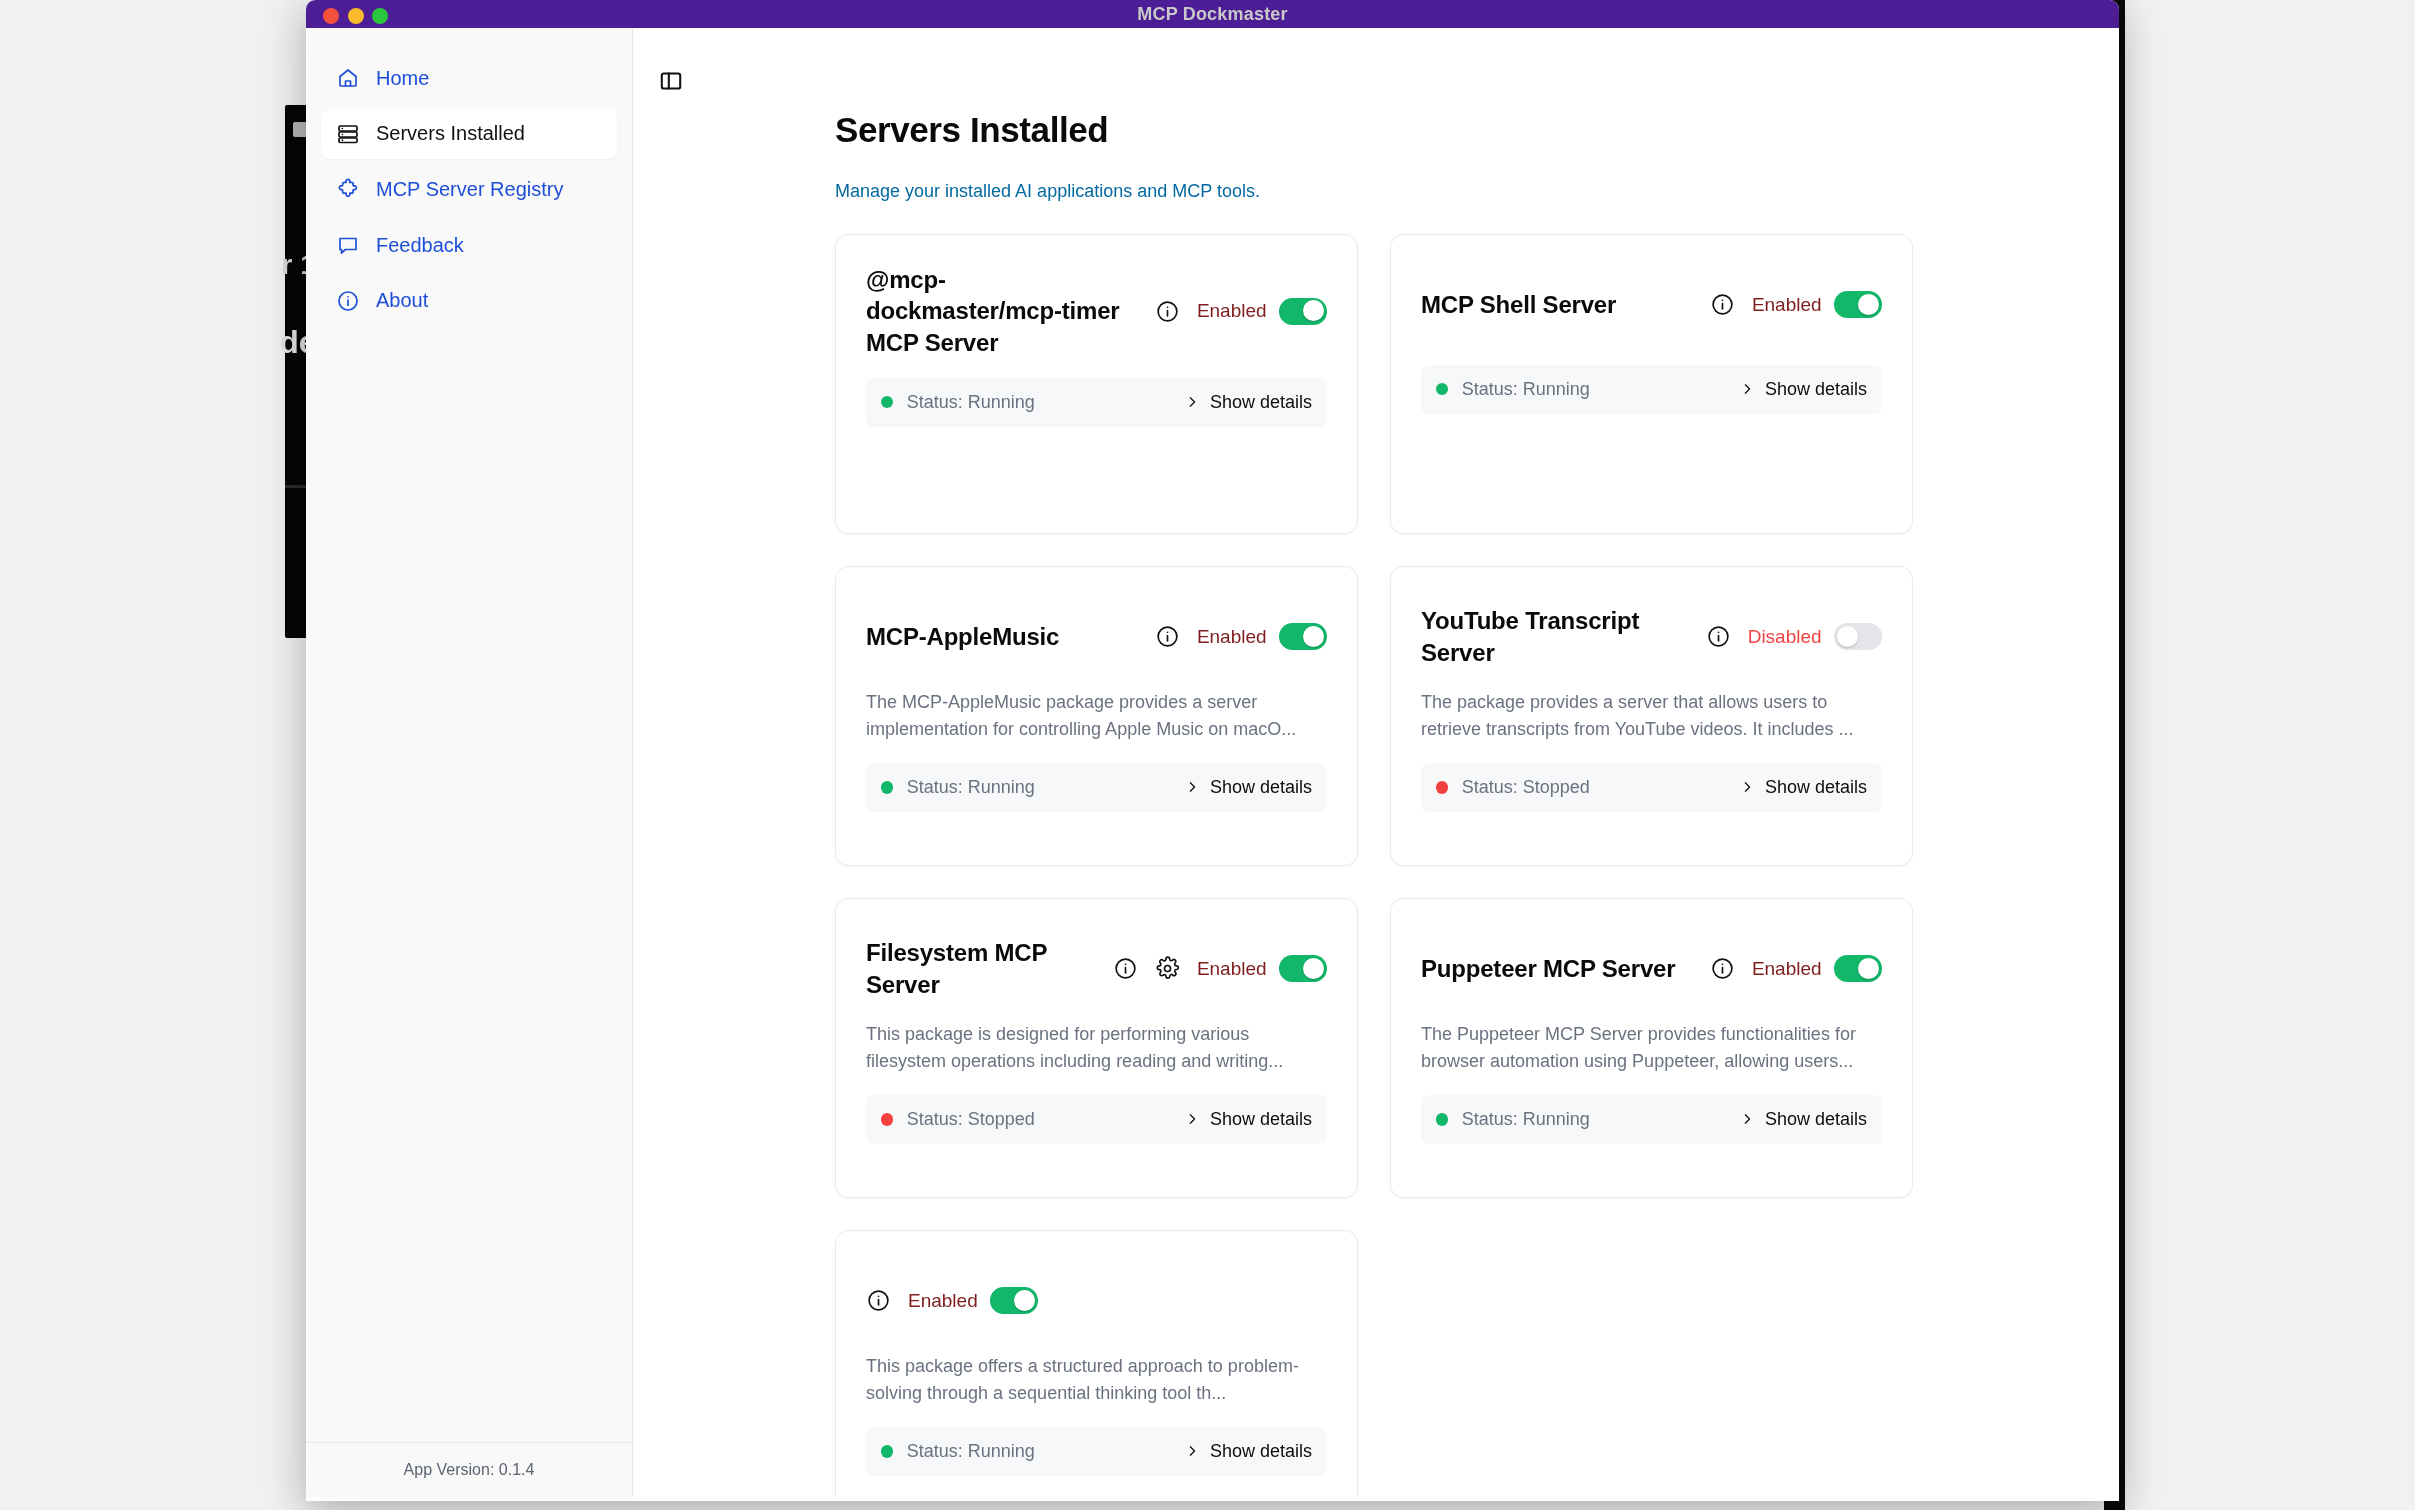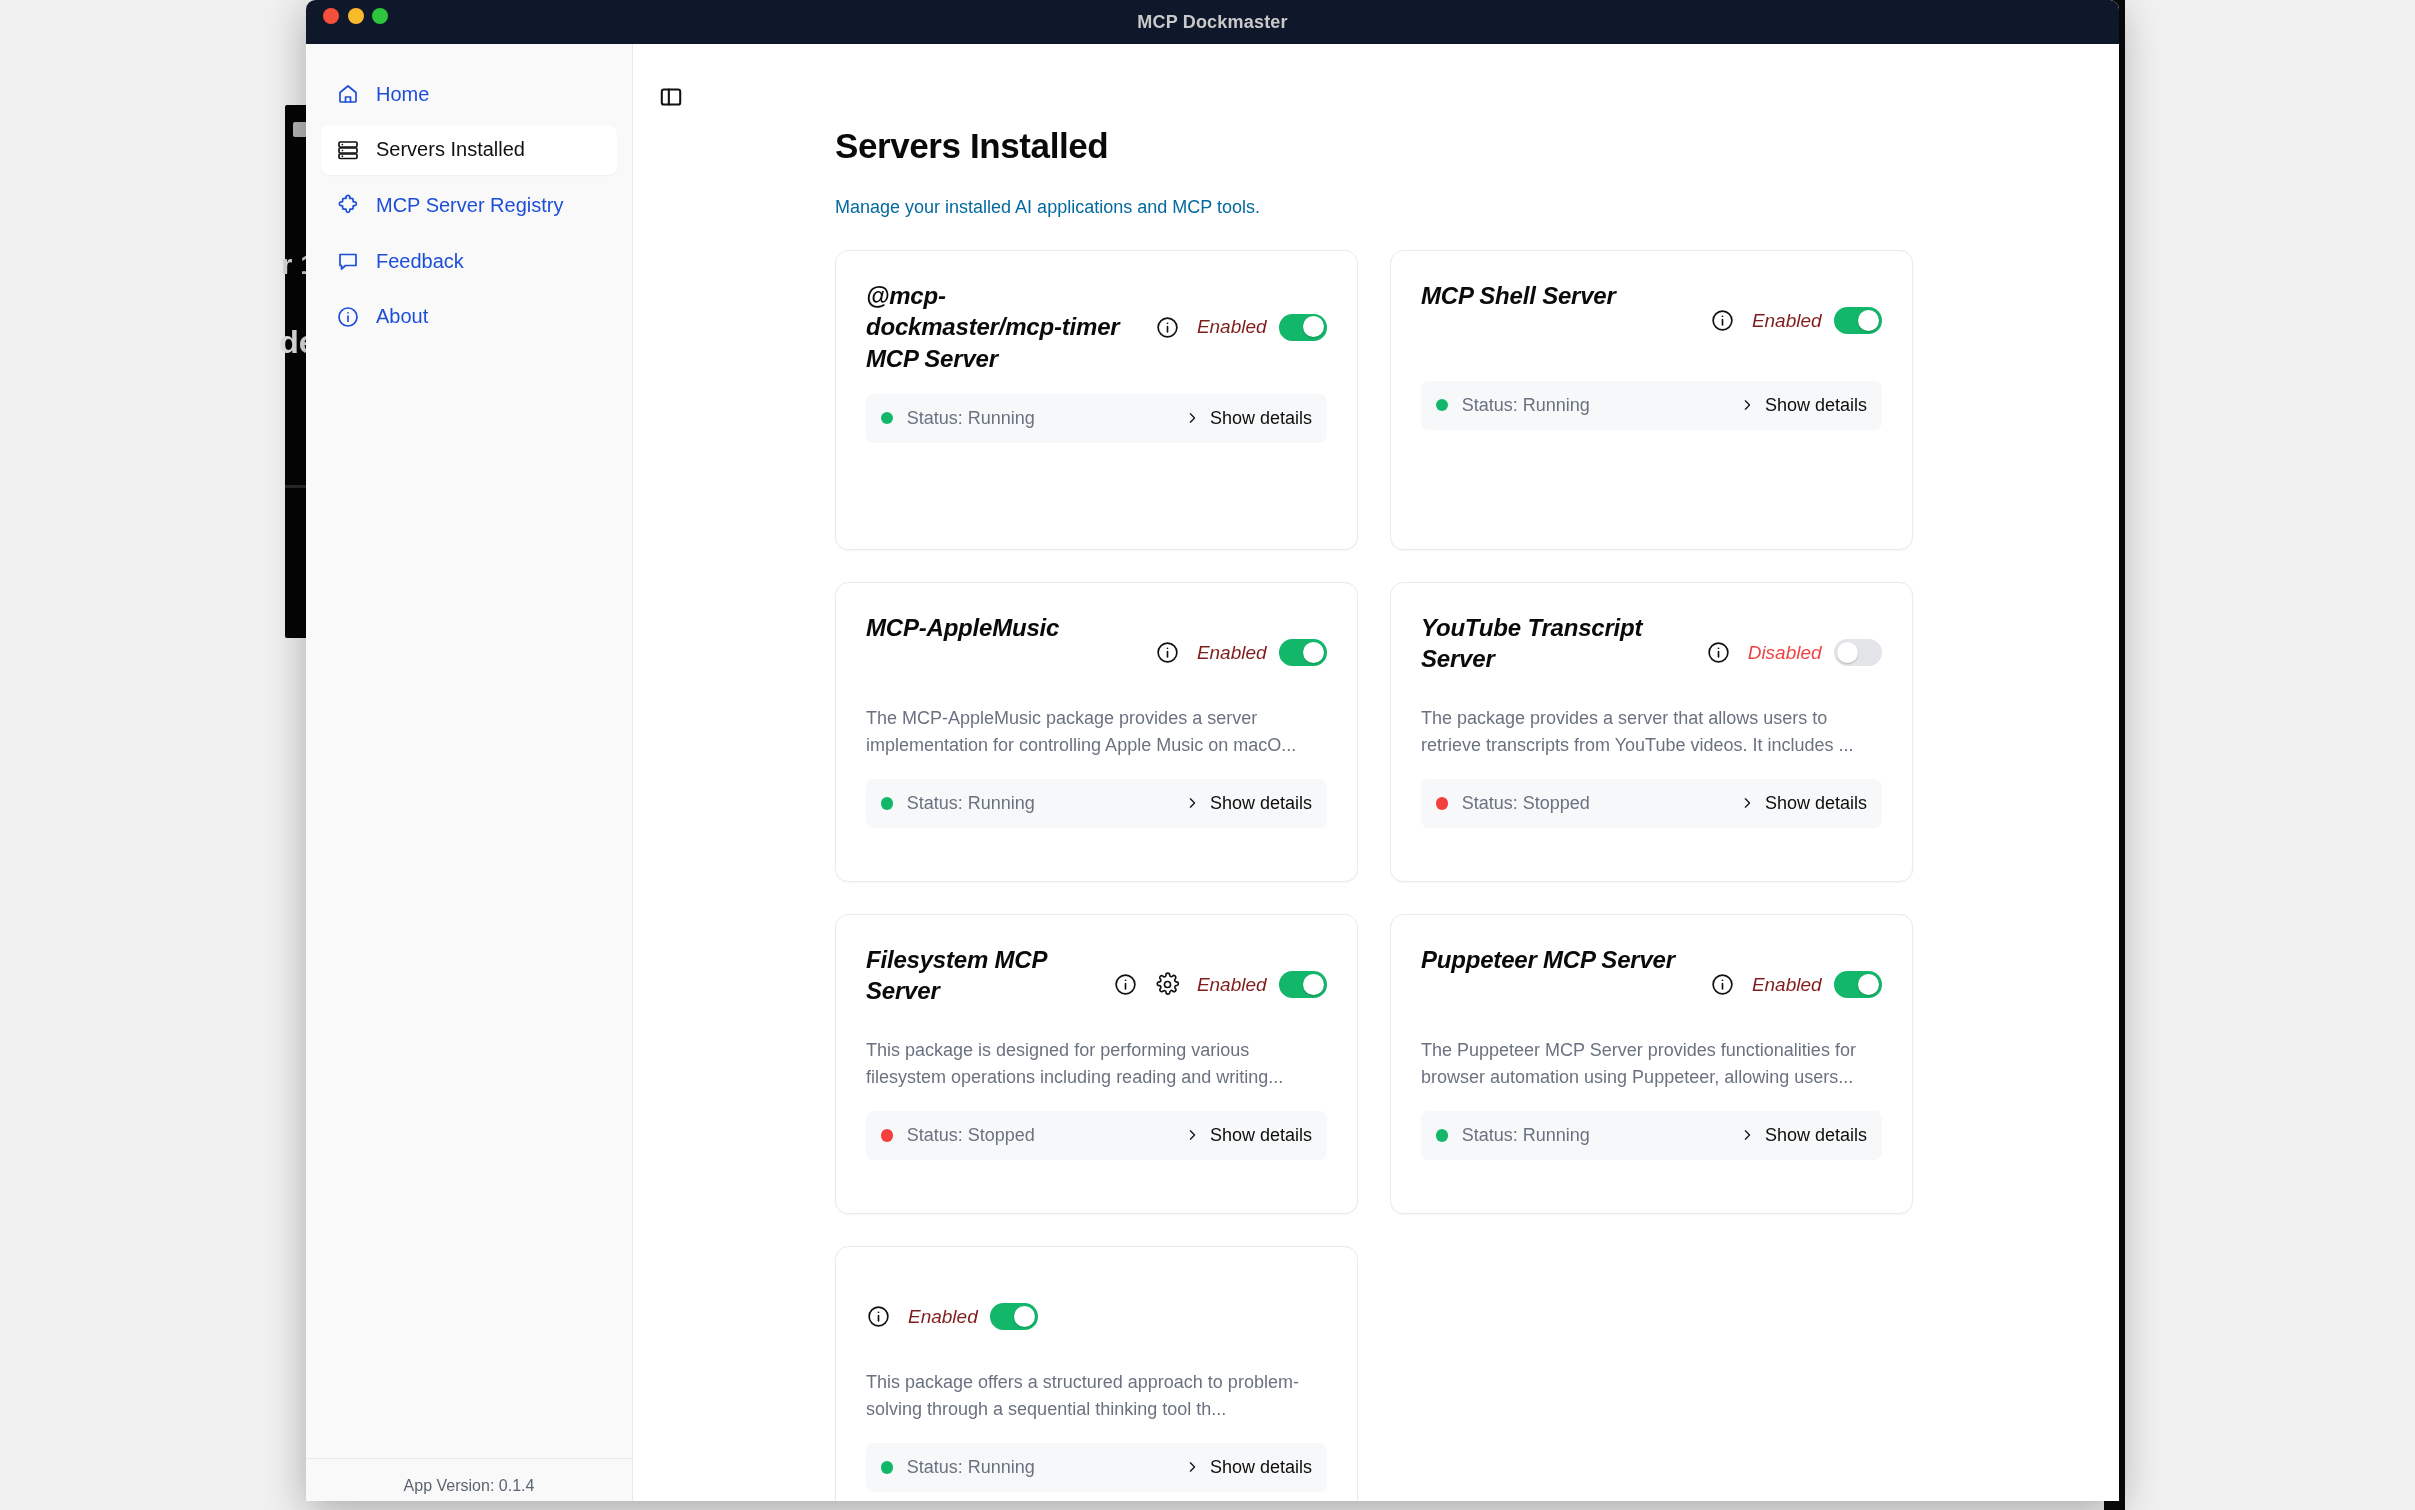--- a/index.html
+++ b/index.html
@@ -46,22 +46,22 @@
   
   .window {
     position: absolute; left: 306px; top: 0px;
     width: 1813px; height: 1501px;
     background: #ffffff;
     border-radius: 9.5px 9.5px 0 0;
     overflow: hidden;
     box-shadow: 0 9.5px 44px rgba(0,0,0,0.30);
   }
   .titlebar {
-    position: relative; height: 44px; width: 100%;
-    background: #0f172a;
+    position: relative; height: 28px; width: 100%;
+    background: #4c1d95;
     display: flex; align-items: center; justify-content: center;
   }
   .traffic { position: absolute; left: 17px; top: 0; height: 32px; display: flex; align-items: center; gap: 8.6px; }
   .dot { width: 16px; height: 16px; border-radius: 50%; display: block; }
   .dot.red { background: #f4503c; }
   .dot.yellow { background: #f8b92b; }
   .dot.green { background: #2bc53e; }
   .title-text { color: #c9c9c9; font-size: 18px; font-weight: 700; letter-spacing: 0.2px; }
 
   .body-row { display: flex; height: calc(100% - 32px); }
@@ -112,21 +112,21 @@
     background: #ffffff;
     border: 1px solid #e9eaec;
     border-radius: 13.3px;
     padding: 28.5px 30px 25px 30px;
     display: flex; flex-direction: column;
     box-shadow: 0 1px 1.9px rgba(16,24,40,0.04);
   }
   .card.tall { min-height: 300px; }
   .card.short { min-height: 300px; }
 
-  .card-head { display: flex; gap: 14px; min-height: 82px; font-style: italic; }
+  .card-head { display: flex; align-items: center; gap: 14px; min-height: 82px; }
   .card-title {
     font-size: 24px; font-weight: 700; color: #0a0a0a; line-height: 1.32;
     flex: 1 1 auto; padding-right: 5.7px; letter-spacing: -0.2px;
   }
   .card-actions { display: flex; align-items: center; gap: 17px; flex: 0 0 auto; }
   .icon-btn { width: 25px; height: 25px; display: flex; align-items: center; justify-content: center; cursor: default; }
   .icon-btn svg { width: 25px; height: 25px; display: block; }
 
   .toggle-wrap { display: flex; align-items: center; gap: 12.4px; }
   .toggle-label { font-size: 19px; font-weight: 400; }

